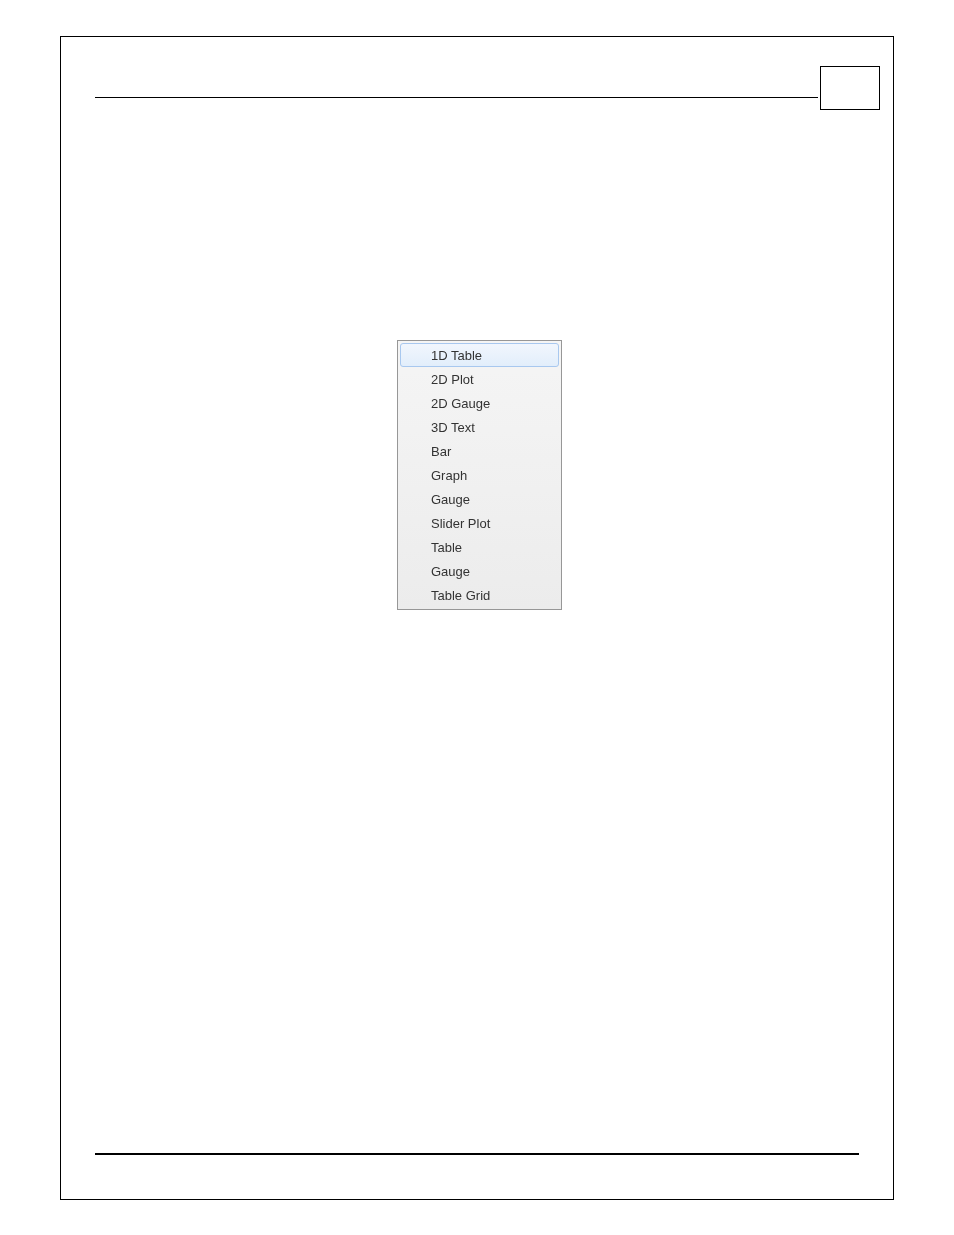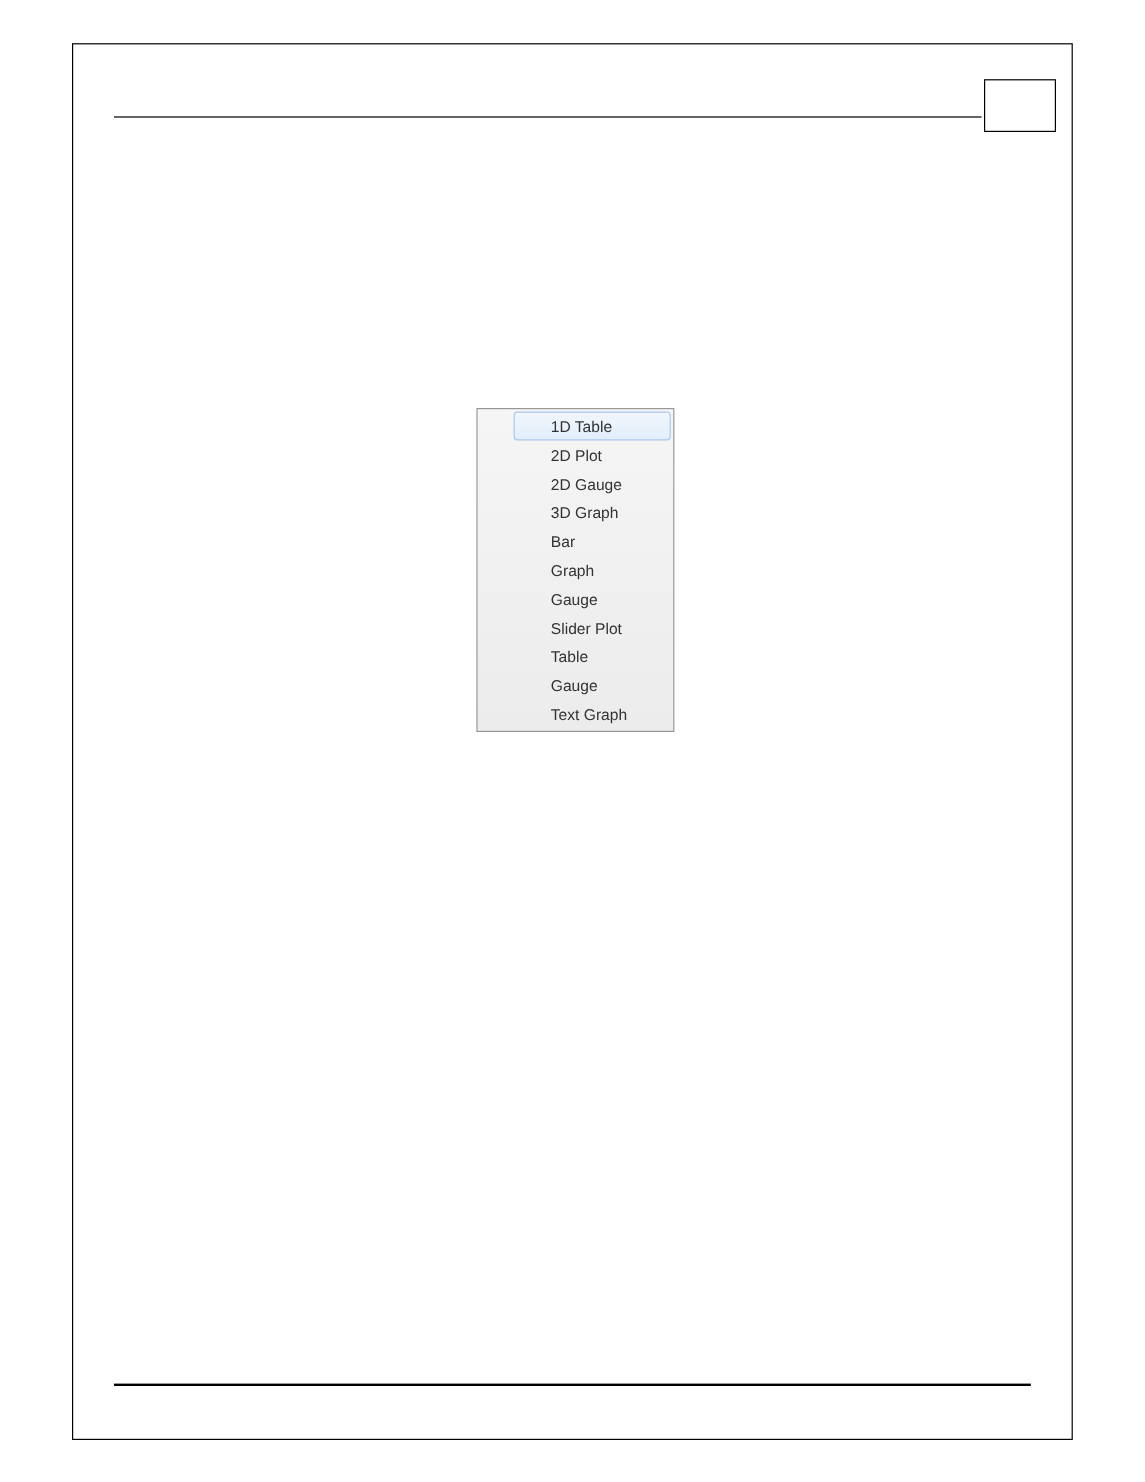--- a/index.html
+++ b/index.html
@@ -57,21 +57,20 @@
     }
     .menu-item {
       display: flex;
       align-items: center;
       height: 24px;
       padding-left: 30px;
       color: #333;
       cursor: default;
       border: 1px solid transparent;
       border-radius: 3px;
-      margin-left: 28px;
     }
     .menu-item.highlighted {
       background: linear-gradient(to bottom, #f1f6fd, #e2eefb);
       border: 1px solid #a8c8ef;
     }
   </style>
 </head>
 <body>
 
 <div class="page-frame">
@@ -82,39 +81,39 @@
     <div class="menu-item highlighted">
       <span>1D Table</span>
     </div>
     <div class="menu-item">
       <span>2D Plot</span>
     </div>
     <div class="menu-item">
       <span>2D Gauge</span>
     </div>
     <div class="menu-item">
-      <span>3D Graph</span>
+      <span>3D Text</span>
     </div>
     <div class="menu-item">
       <span>Bar</span>
     </div>
     <div class="menu-item">
       <span>Graph</span>
     </div>
     <div class="menu-item">
       <span>Gauge</span>
     </div>
     <div class="menu-item">
       <span>Slider Plot</span>
     </div>
     <div class="menu-item">
       <span>Table</span>
     </div>
     <div class="menu-item">
       <span>Gauge</span>
     </div>
     <div class="menu-item">
-      <span>Text Graph</span>
+      <span>Table Grid</span>
     </div>
   </div>
 
   <div class="footer-rule"></div>
 </div>
 
 </body></html>

